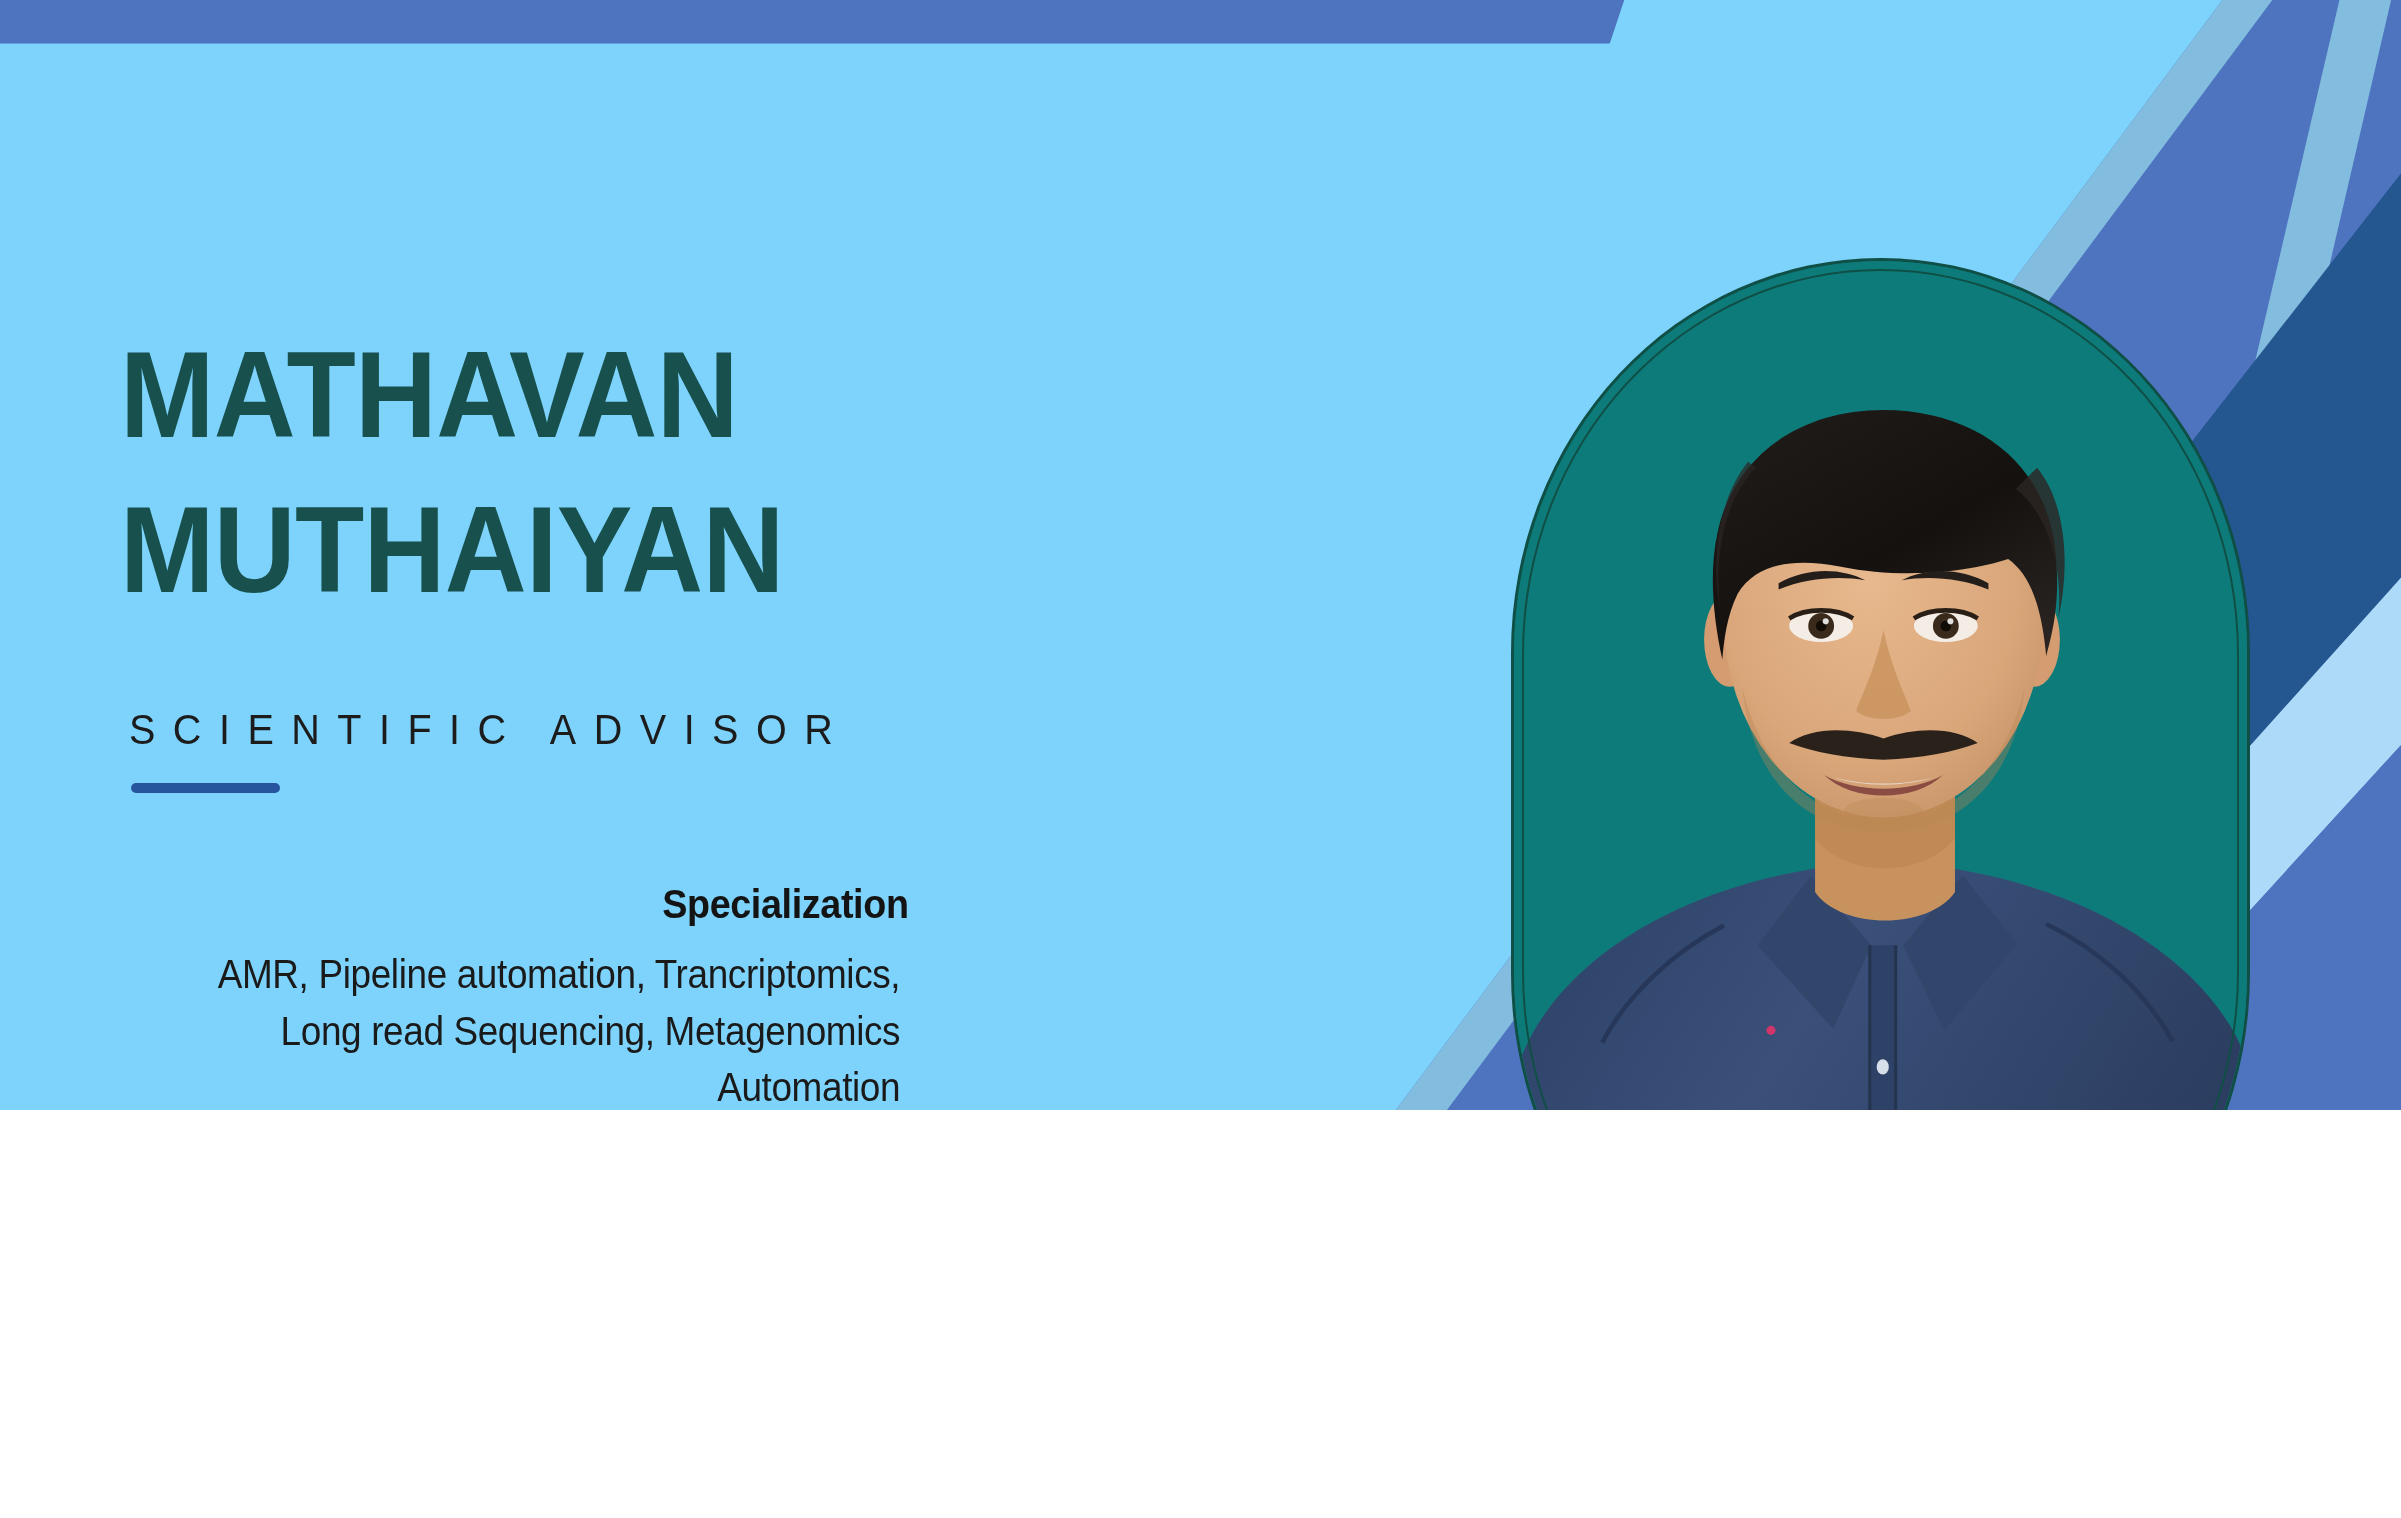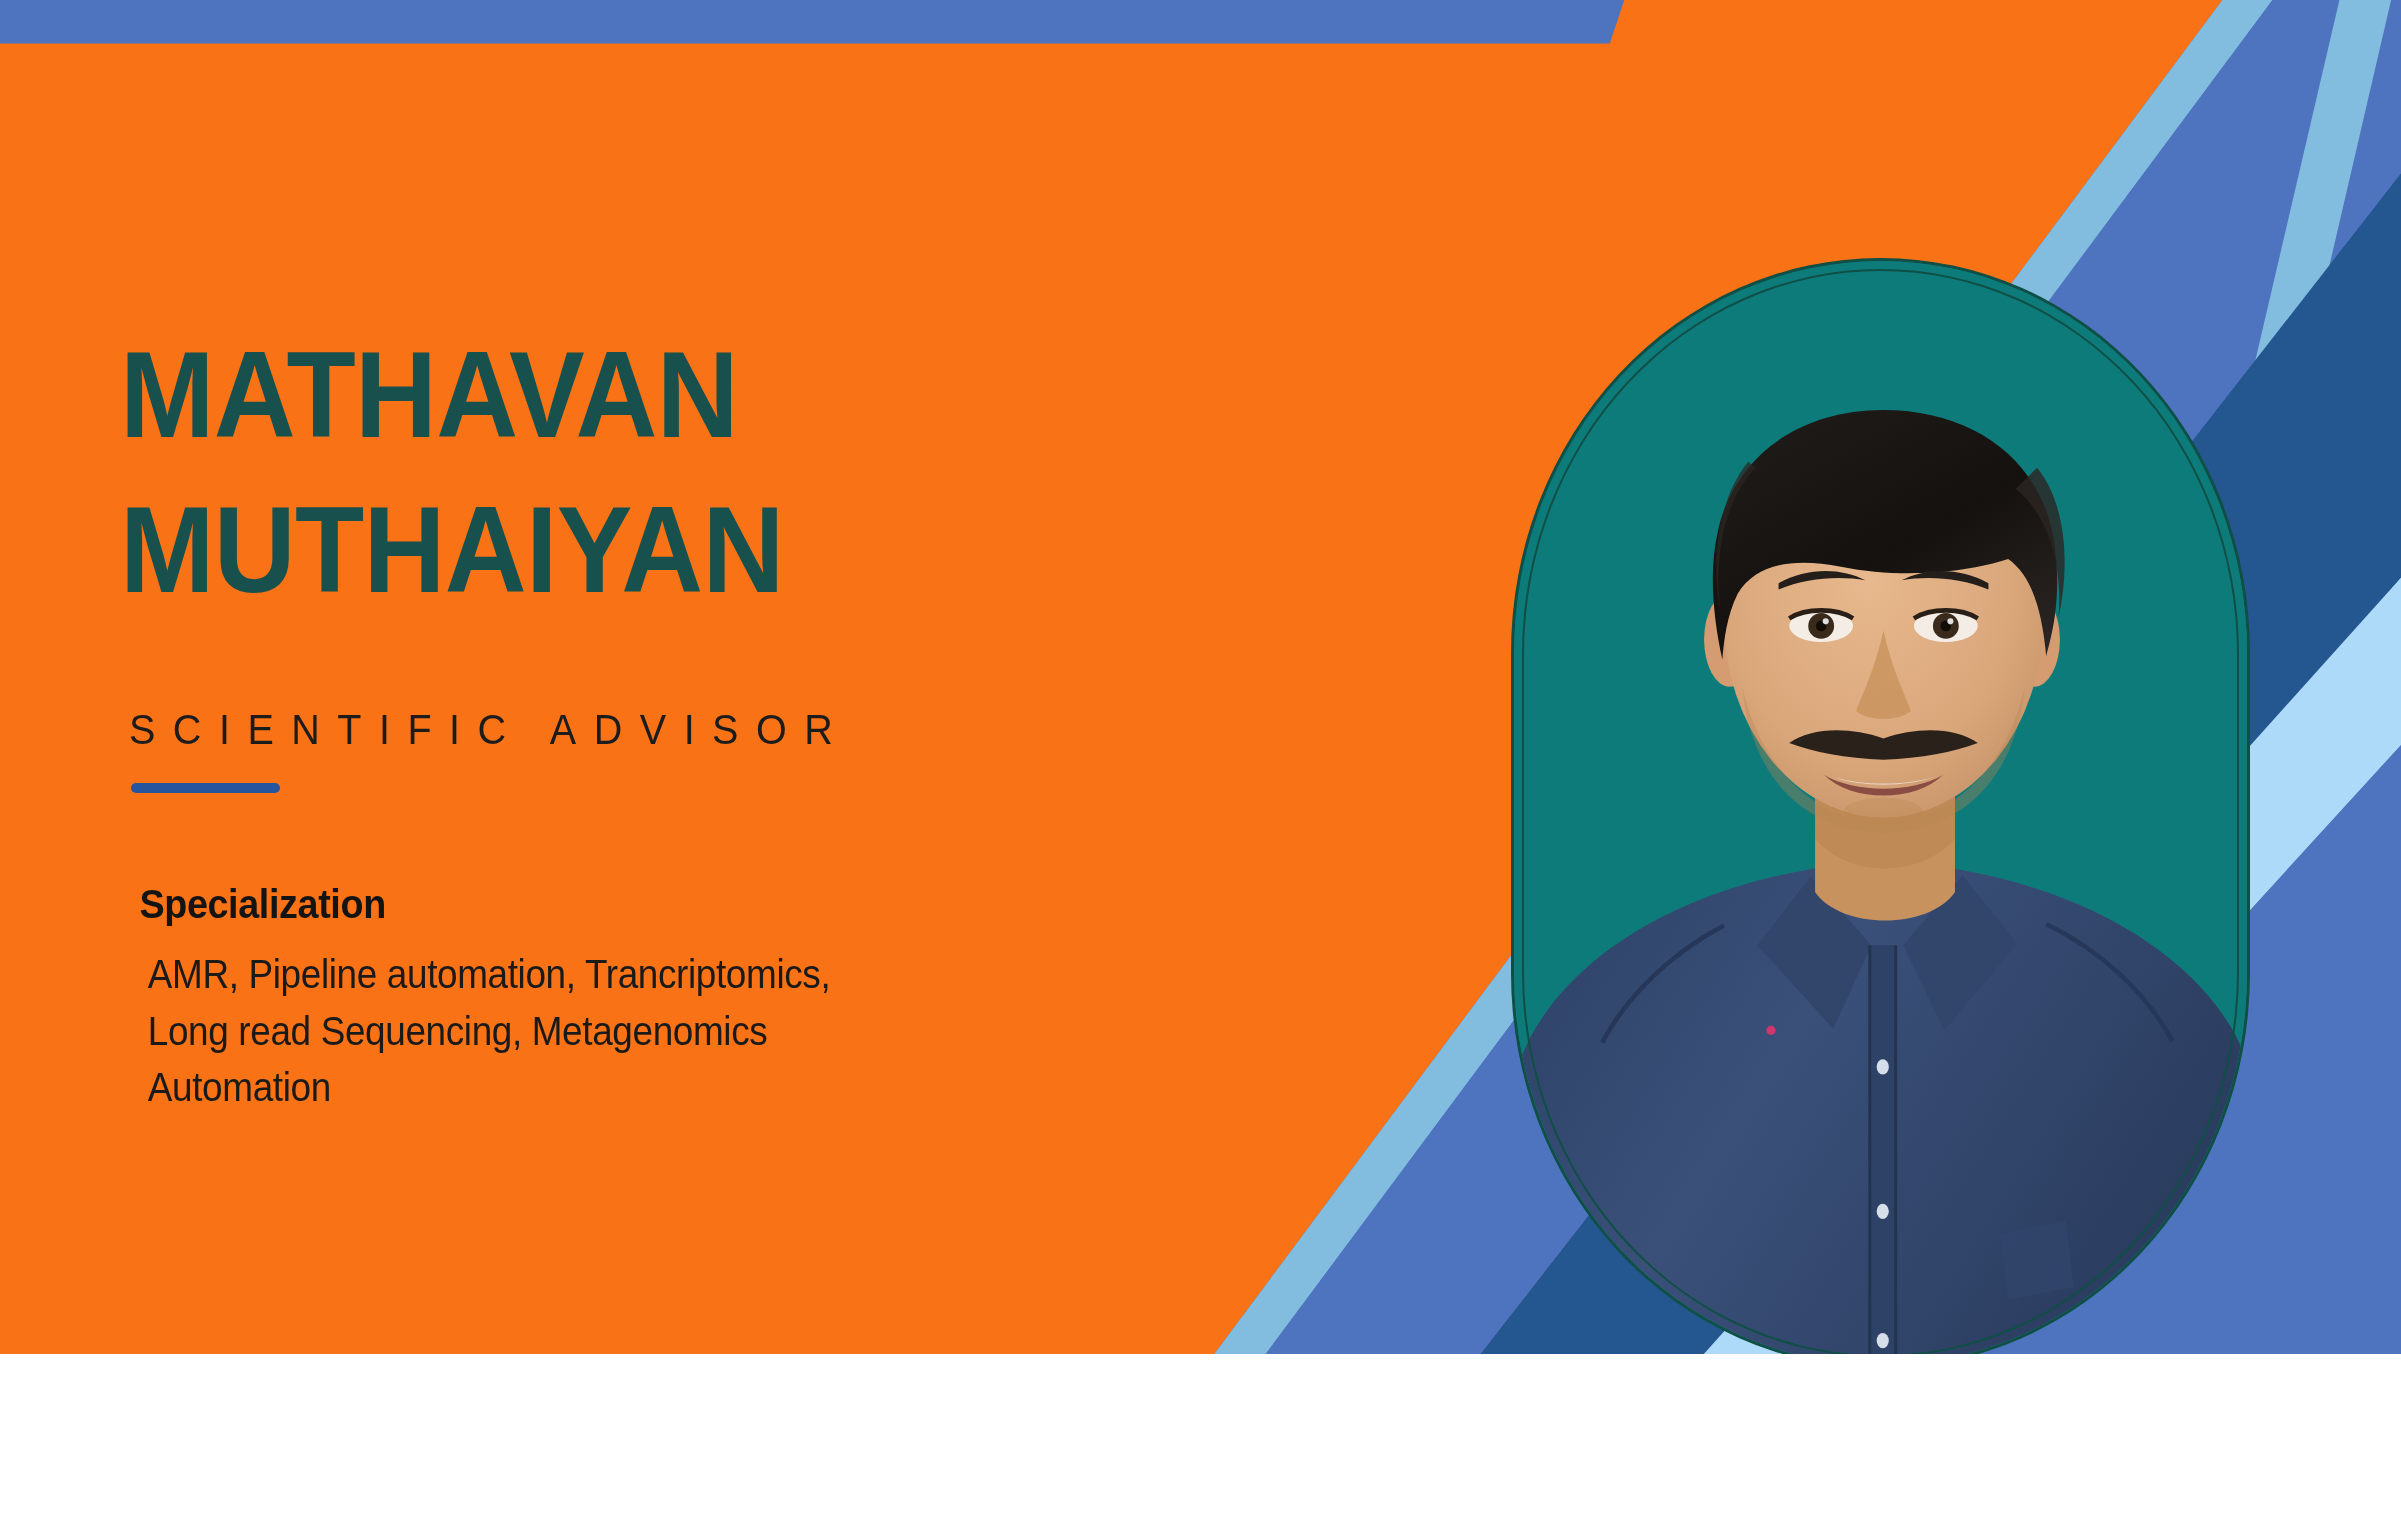--- a/index.html
+++ b/index.html
@@ -4,23 +4,23 @@
 <title>Profile Card</title>
 <style>
   html, body {
     margin: 0;
     padding: 0;
     background: #ffffff;
   }
   #card {
     position: relative;
     width: 2401px;
-    height: 1354px;
+    height: 1110px;
     overflow: hidden;
-    background: #f97316;
+    background: #7dd3fc;
     font-family: "Liberation Sans", sans-serif;
   }
 
   
   .deco-layer {
     position: absolute;
     inset: 0;
     overflow: hidden;
     pointer-events: none;
   }
@@ -76,21 +76,21 @@
     height: 10px;
     border-radius: 5.3px;
     background: #26559E;
   }
 
   .spec-block {
     position: absolute;
     left: 106px;
     top: 883px;
     width: 836px;
-    text-align: left;
+    text-align: right;
   }
   .spec-title {
     font-family: "Liberation Sans", sans-serif;
     font-weight: 700;
     font-size: 41px;
     line-height: 1.05;
     color: #141414;
     transform: scaleX(0.92);
     letter-spacing: -0.4px;
   }

